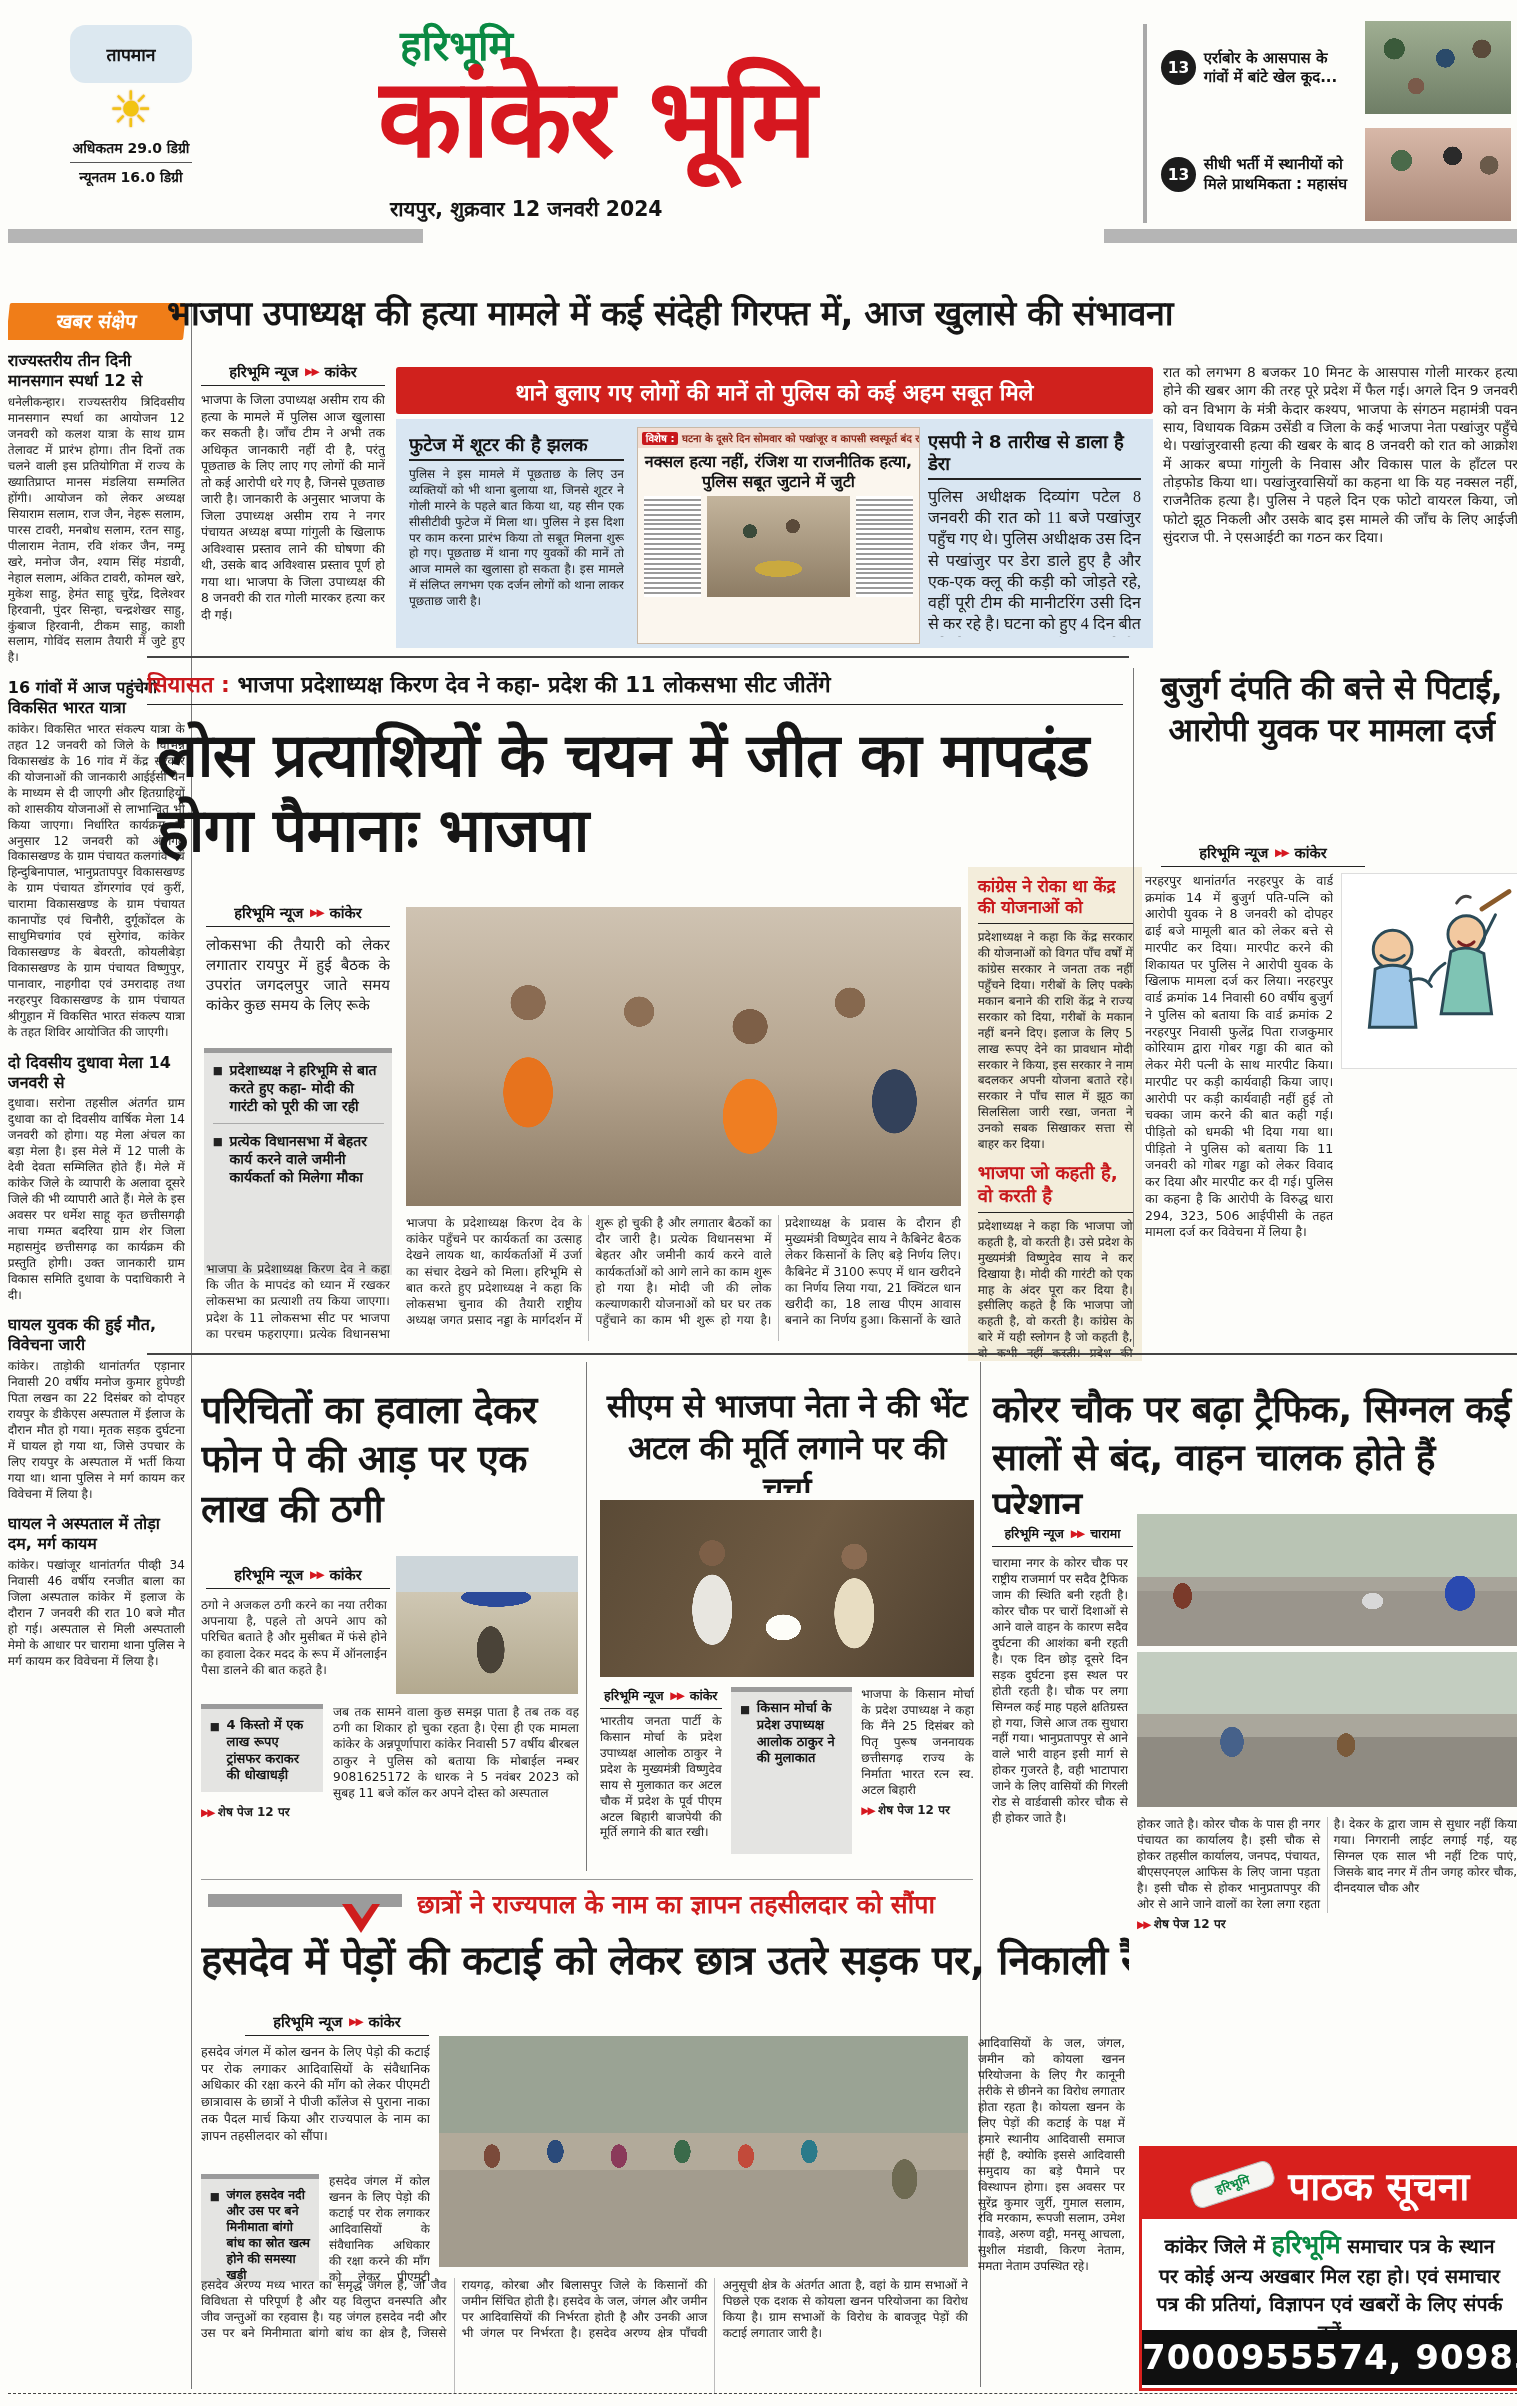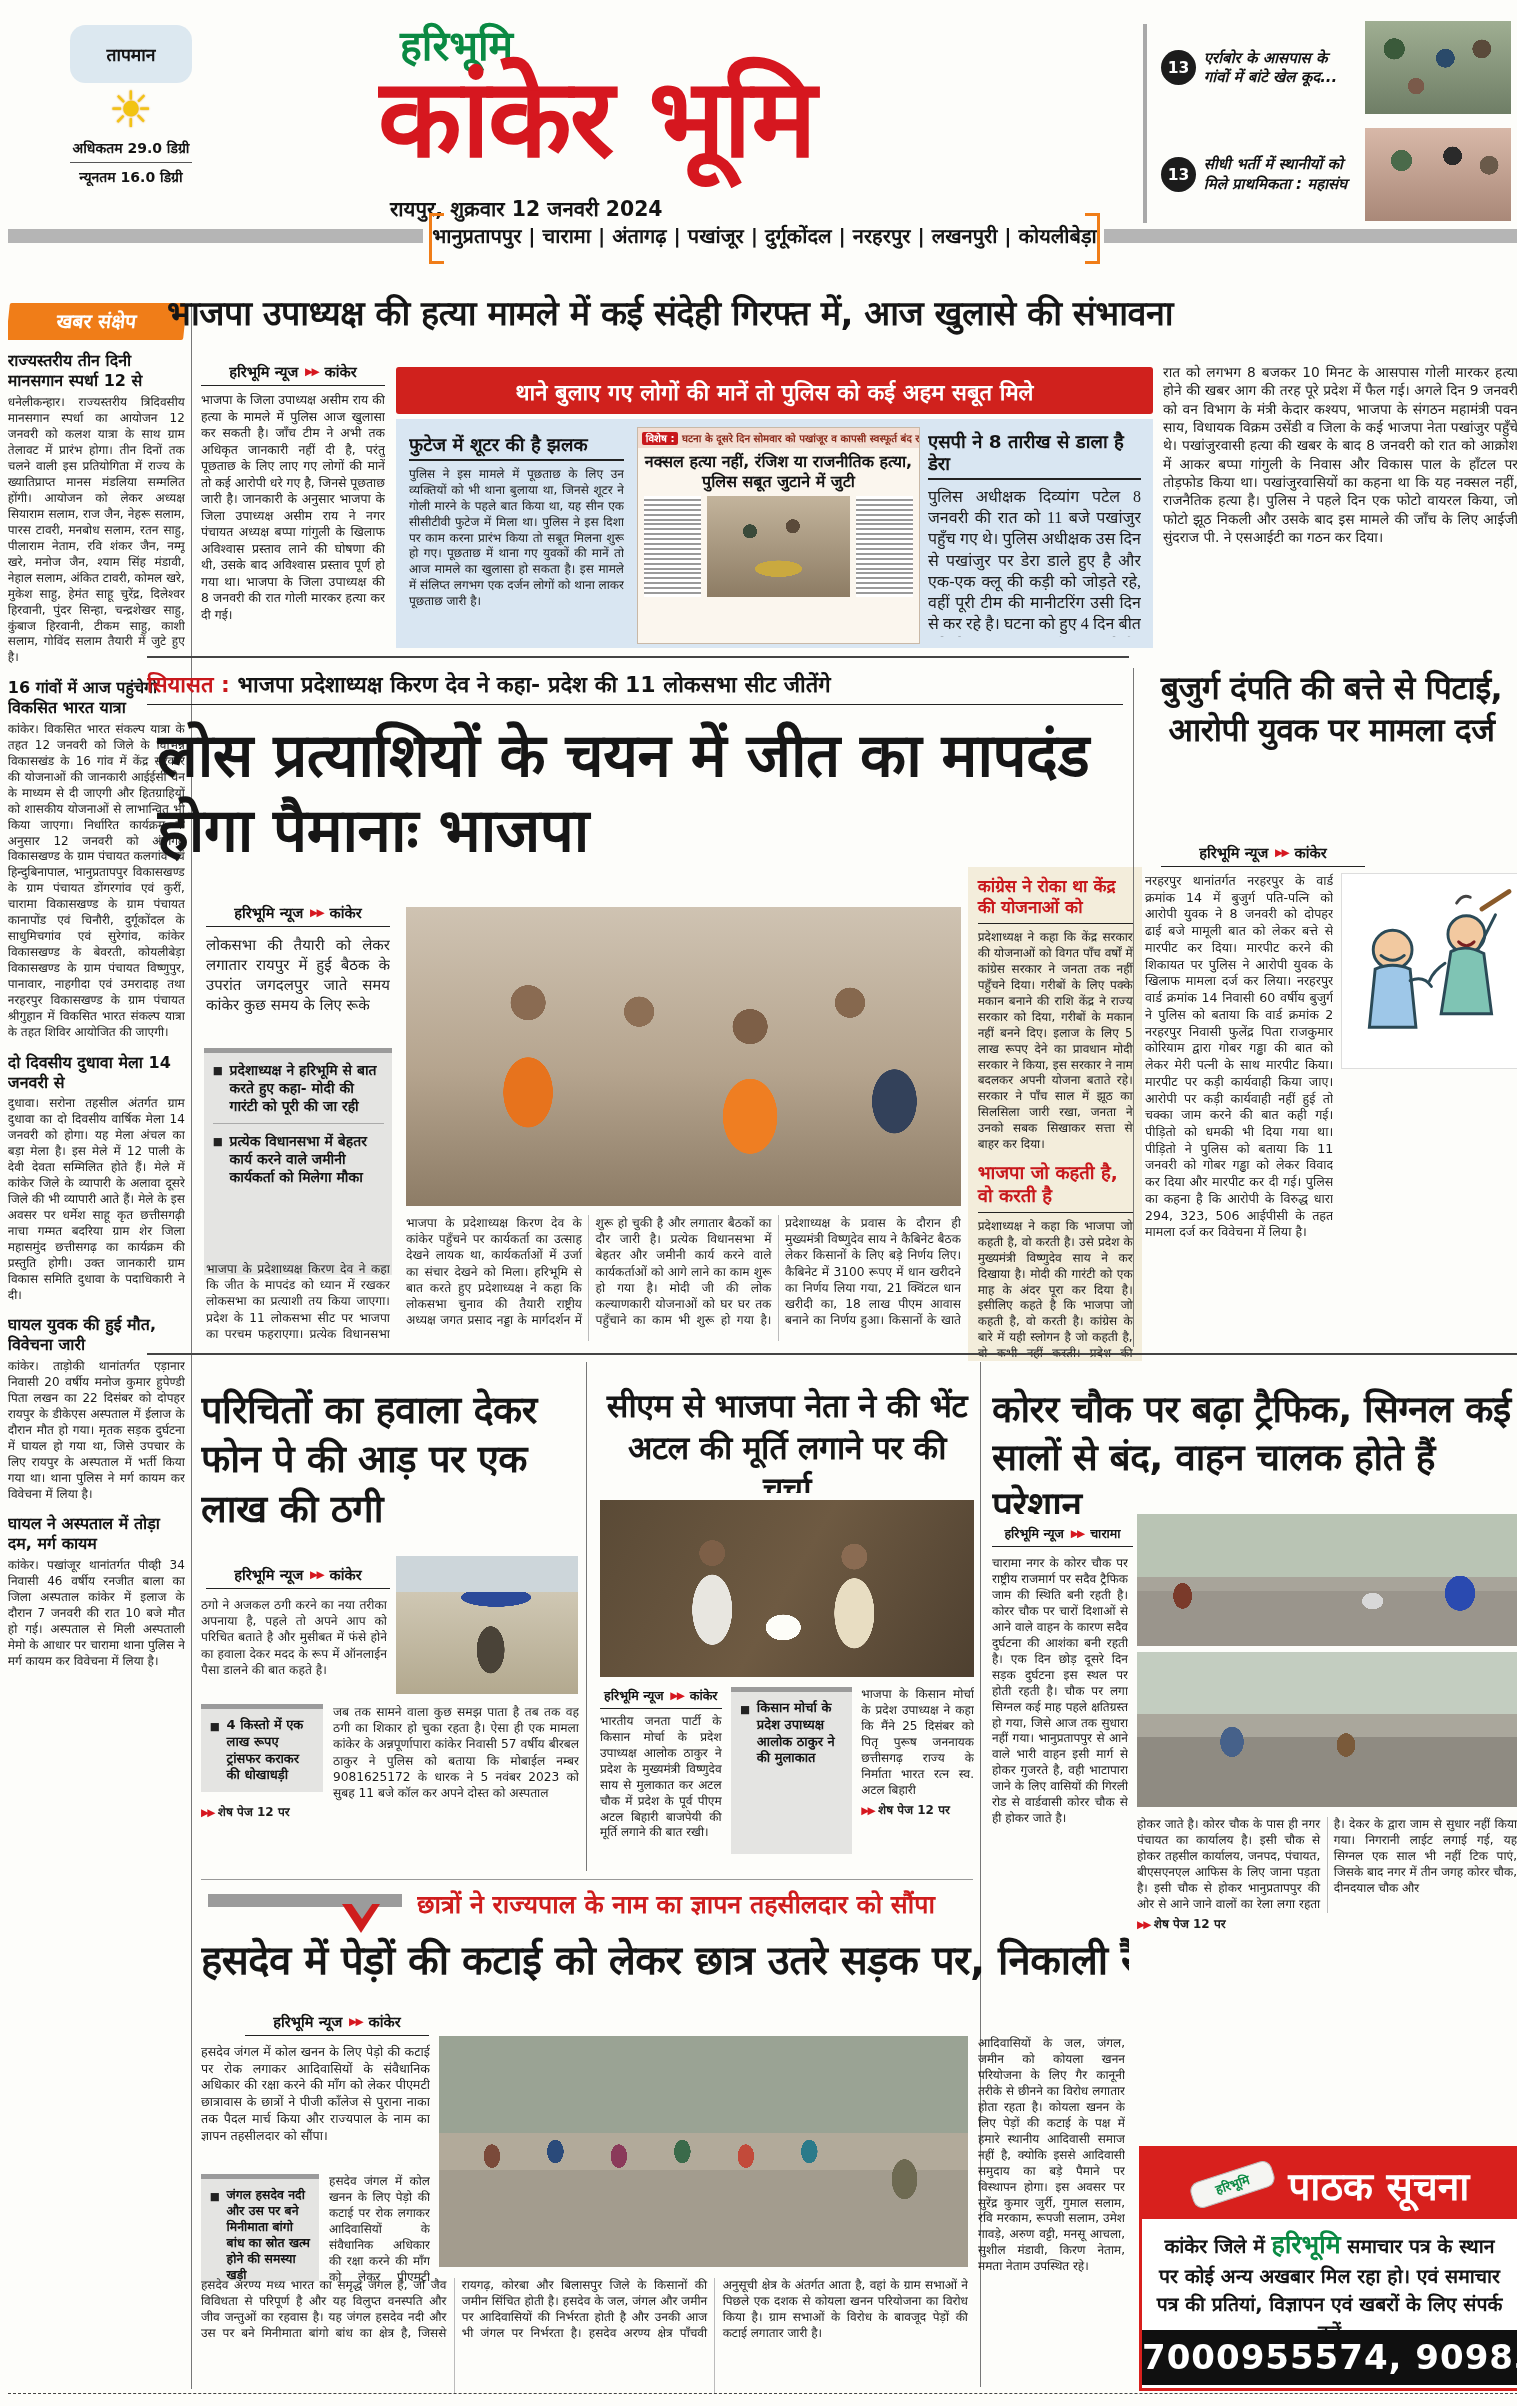--- a/index.html
+++ b/index.html
@@ -35,21 +35,21 @@
   .notice{border:3.9px solid #d8201d;background:#fff;}
   .notice-head{background:#d8201d;color:#fff;font-weight:700;font-size:39px;display:flex;
                align-items:center;justify-content:center;gap:13.6px;height:70px;}
   .roll{background:#f5f5f2;border:1px solid #bbb;border-radius:9.7px;width:83px;height:25px;
         transform:rotate(-18deg);display:flex;align-items:center;justify-content:center;
         color:#0a8a43;font-weight:700;font-size:12.6px;}
   .phones{background:#101010;color:#fff;font-weight:700;font-size:34px;text-align:center;
           padding:7.8px 0;letter-spacing:1px;white-space:nowrap;overflow:hidden;}
   .badge13{background:#1c1c1c;color:#fff;border-radius:50%;width:35px;height:35px;display:flex;
            align-items:center;justify-content:center;font-size:15.5px;font-weight:700;flex:0 0 35px;}
-  .t-title{font-weight:700;font-size:15px;line-height:1.28;font-style:italic;}
+  .t-title{font-weight:700;font-size:15px;line-height:1.28;}
   .bracket{position:absolute;width:11.6px;height:100%;top:0;}
   .bracket.l{left:0;border-left:3.9px solid #f07d18;border-top:3.9px solid #f07d18;border-bottom:3.9px solid #f07d18;}
   .bracket.r{right:0;border-right:3.9px solid #f07d18;border-top:3.9px solid #f07d18;border-bottom:3.9px solid #f07d18;}
   .tri{width:0;height:0;border-left:19.4px solid transparent;border-right:19.4px solid transparent;}
 </style>
 </head>
 <body>
 
 <div id="page">
 
@@ -80,25 +80,20 @@
     <div class="t-title" style="width:153px;">सीधी भर्ती में स्थानीयों को मिले प्राथमिकता : महासंघ</div>
     <div class="photo" style="width:146px;height:93px;background:
       radial-gradient(17.5px 17.5px at 25% 35%,#4a6a4a 0 60%,transparent 61%),
       radial-gradient(15.5px 15.5px at 60% 30%,#2a2a2a 0 60%,transparent 61%),
       radial-gradient(15.5px 15.5px at 85% 40%,#6a5a4a 0 60%,transparent 61%),
       linear-gradient(#d8b8a8,#a98878);"></div>
   </div>
 
   <div class="abs" style="left:7.8px;top:229px;width:415px;height:13.6px;background:#b5b5b5;"></div>
   <div class="abs" style="left:1104px;top:229px;width:413px;height:13.6px;background:#b5b5b5;"></div>
-  <div class="abs" style="left:429px;top:213px;width:671px;height:45px;">
-    <div class="bracket l"></div>
-    <div class="bracket r"></div>
-    <div style="height:100%;display:flex;align-items:center;justify-content:center;font-weight:700;font-size:20px;white-space:nowrap;overflow:hidden;">भानुप्रतापपुर | चारामा | अंतागढ़ | पखांजूर | दुर्गूकोंदल | नरहरपुर | लखनपुरी | कोयलीबेड़ा</div>
-  </div>
 
   <div class="abs" style="left:7.8px;top:303px;width:177px;height:2086px;overflow:hidden;">
     <div class="sb-header">खबर संक्षेप</div>
     <div class="sb-title">राज्यस्तरीय तीन दिनी मानसगान स्पर्धा 12 से</div>
     <div class="sb-body jt">धनेलीकन्हार। राज्यस्तरीय त्रिदिवसीय मानसगान स्पर्धा का आयोजन 12 जनवरी को कलश यात्रा के साथ ग्राम तेलावट में प्रारंभ होगा। तीन दिनों तक चलने वाली इस प्रतियोगिता में राज्य के ख्यातिप्राप्त मानस मंडलिया सम्मलित होंगी। आयोजन को लेकर अध्यक्ष सियाराम सलाम, राज जैन, नेहरू सलाम, पारस टावरी, मनबोध सलाम, रतन साहु, पीलाराम नेताम, रवि शंकर जैन, नम्मू खरे, मनोज जैन, श्याम सिंह मंडावी, नेहाल सलाम, अंकित टावरी, कोमल खरे, मुकेश साहु, हेमंत साहू चुरेंद्र, दिलेश्वर हिरवानी, पुंदर सिन्हा, चन्द्रशेखर साहु, कुंबाज हिरवानी, टीकम साहु, काशी सलाम, गोविंद सलाम तैयारी में जुटे हुए है।</div>
     <div class="sb-title">16 गांवों में आज पहुंचेगी विकसित भारत यात्रा</div>
     <div class="sb-body jt">कांकेर। विकसित भारत संकल्प यात्रा के तहत 12 जनवरी को जिले के विभिन्न विकासखंड के 16 गांव में केंद्र सरकार की योजनाओं की जानकारी आईईसी वैन के माध्यम से दी जाएगी और हितग्राहियों को शासकीय योजनाओं से लाभान्वित भी किया जाएगा। निर्धारित कार्यक्रम के अनुसार 12 जनवरी को अंतागढ़ विकासखण्ड के ग्राम पंचायत कलगांव एवं हिन्दुबिनापाल, भानुप्रतापपुर विकासखण्ड के ग्राम पंचायत डोंगरगांव एवं कुरीं, चारामा विकासखण्ड के ग्राम पंचायत कानापोंड एवं चिनौरी, दुर्गूकोंदल के साधुमिचगांव एवं सुरेगांव, कांकेर विकासखण्ड के बेवरती, कोयलीबेड़ा विकासखण्ड के ग्राम पंचायत विष्णुपुर, पानावार, नाहगीदा एवं उमरादाह तथा नरहरपुर विकासखण्ड के ग्राम पंचायत श्रीगुहान में विकसित भारत संकल्प यात्रा के तहत शिविर आयोजित की जाएगी।</div>
     <div class="sb-title">दो दिवसीय दुधावा मेला 14 जनवरी से</div>
     <div class="sb-body jt">दुधावा। सरोना तहसील अंतर्गत ग्राम दुधावा का दो दिवसीय वार्षिक मेला 14 जनवरी को होगा। यह मेला अंचल का बड़ा मेला है। इस मेले में 12 पाली के देवी देवता सम्मिलित होते हैं। मेले में कांकेर जिले के व्यापारी के अलावा दूसरे जिले की भी व्यापारी आते हैं। मेले के इस अवसर पर धर्मेश साहू कृत छत्तीसगढ़ी नाचा गम्मत बदरिया ग्राम शेर जिला महासमुंद छत्तीसगढ़ का कार्यक्रम की प्रस्तुति होगी। उक्त जानकारी ग्राम विकास समिति दुधावा के पदाधिकारी ने दी।</div>
     <div class="sb-title">घायल युवक की हुई मौत, विवेचना जारी</div>

